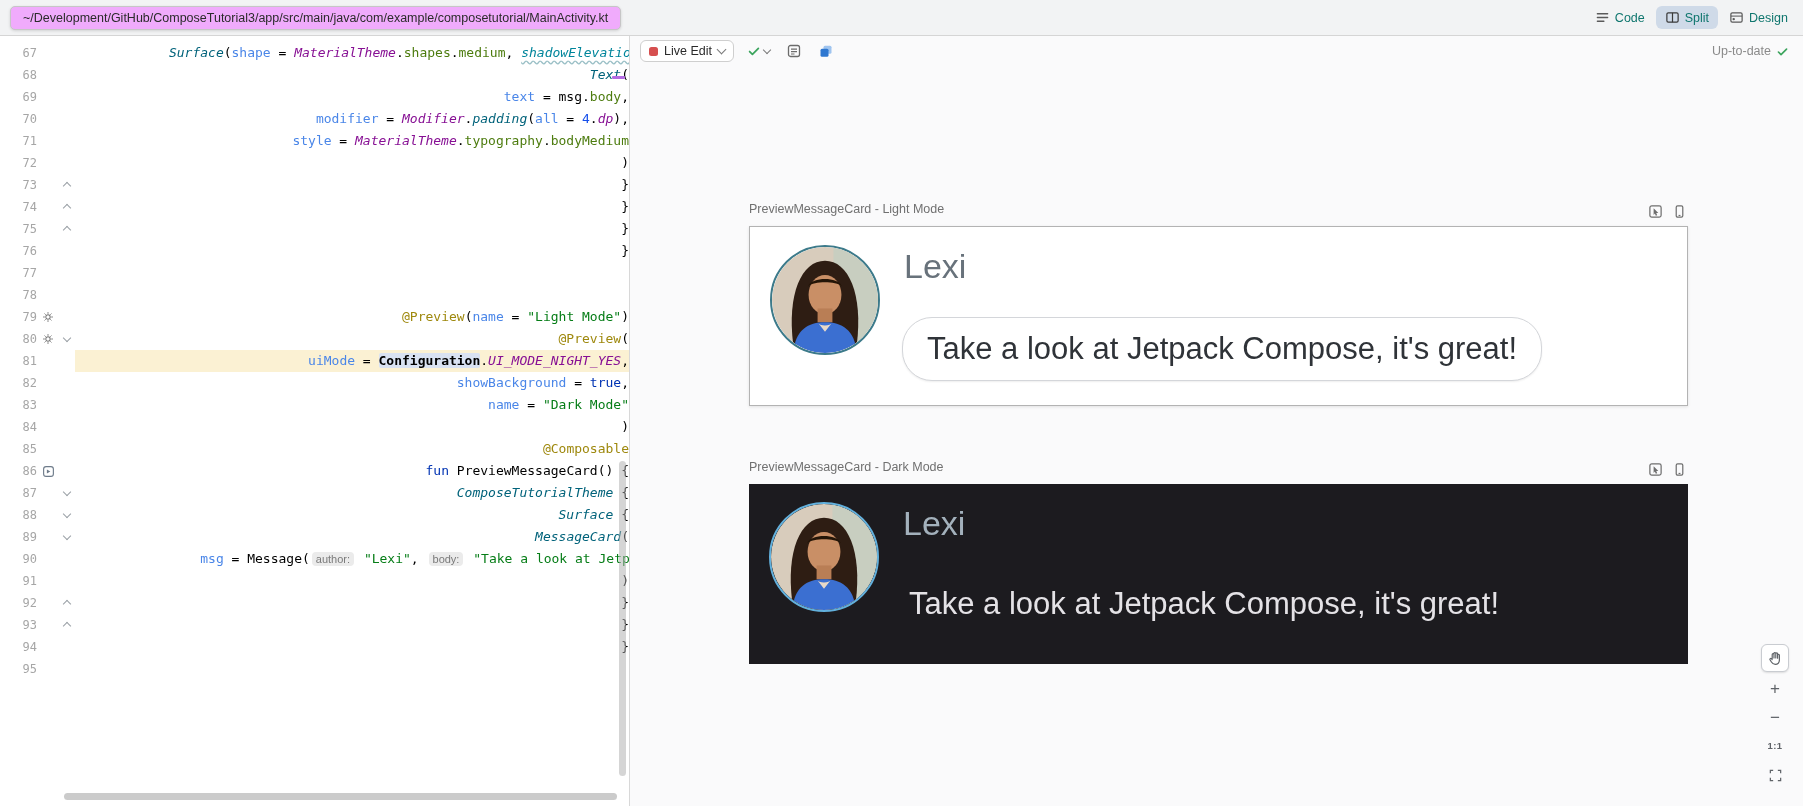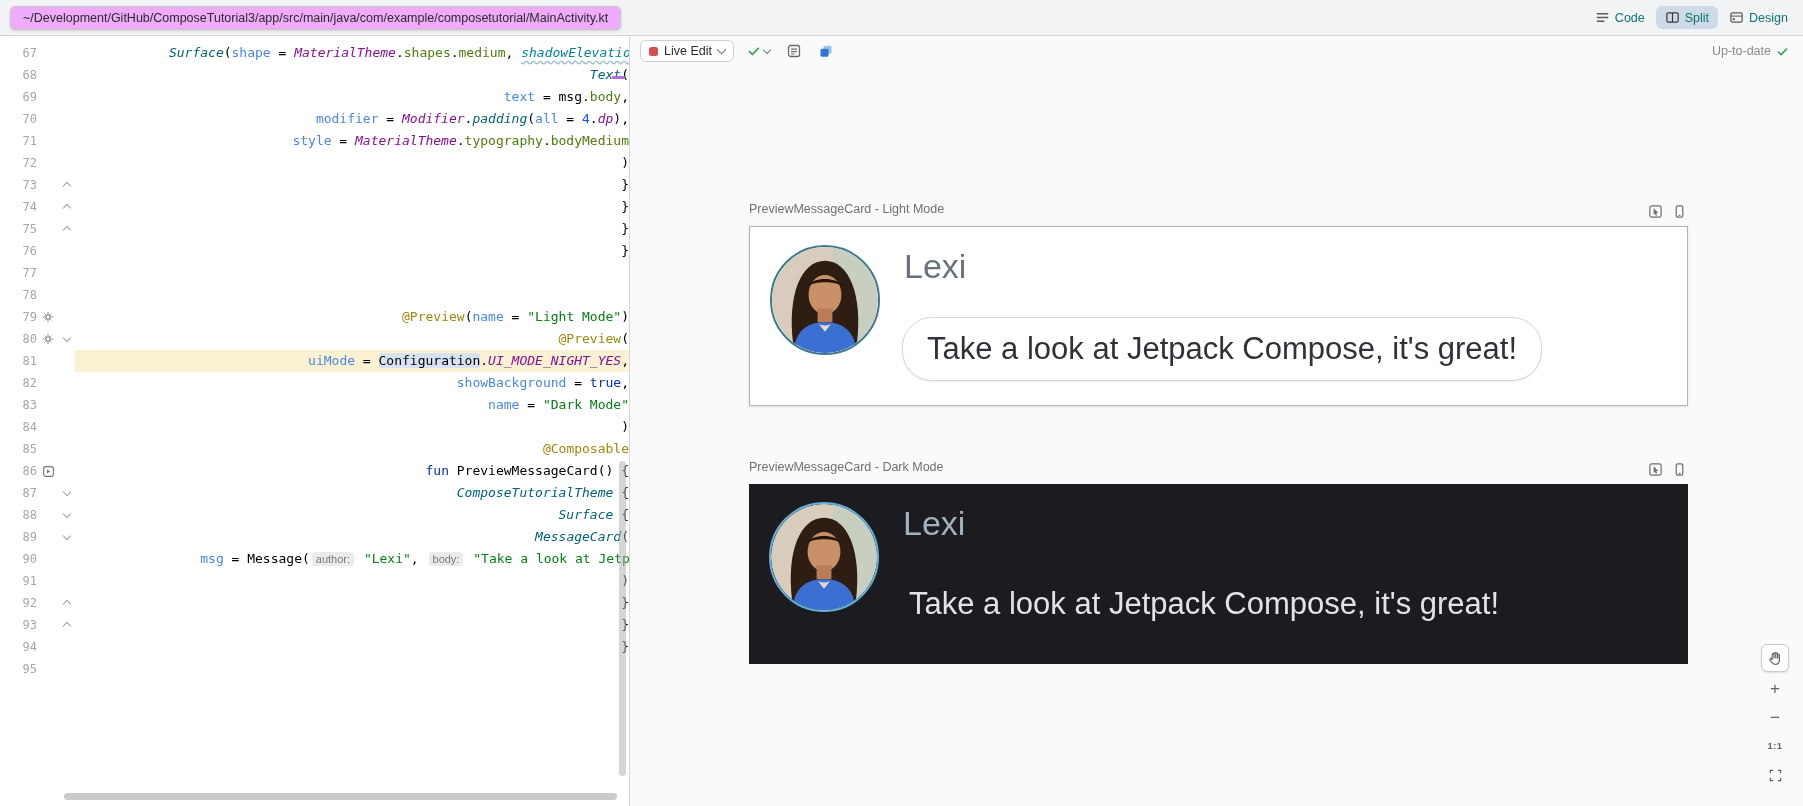--- a/index.html
+++ b/index.html
@@ -40,21 +40,21 @@
   .kw{color:#0033B3;}
   .ann{color:#9E880D;}
   .str{color:#067D17;}
   .num{color:#1750EB;}
   .cf{color:#00627A;font-style:italic;margin-top:32px;}
   .obj{color:#871094;font-style:italic;}
   .prop{color:#4d7c0f;}
   .const{color:#871094;font-style:italic;margin-top:18px;}
   .na{color:#4A86E8;}
   .warg{color:#00859B;font-style:italic;text-decoration:underline wavy #9ABFC6;text-underline-offset:3px;}
-  .hl{background:#D9E2F2;border-radius:2px;}
+  .hl{background:#D9E2F2;border-radius:2px;font-weight:bold;}
   .hint{background:#EBEBEB;color:#7A7A7A;border-radius:4px;padding:1px 4px;font-size:11px;
         font-family:"Liberation Sans",sans-serif;margin:12px 2px;}
   .hscroll{position:absolute;left:64px;right:12px;bottom:6px;height:7px;border-radius:4px;
            background:#A0A0A0;opacity:.55;}
   .vscroll{position:absolute;right:3px;top:425px;width:7px;height:315px;border-radius:4px;
            background:#ABABAB;opacity:.5;}
   .scroll-mark{position:absolute;right:4px;top:40px;width:13px;height:3px;background:#B36AE2;border-radius:1px;}
 
   
   .preview{position:absolute;left:630px;right:0;top:0;bottom:0;background:#FAFAFB;overflow:hidden;}

